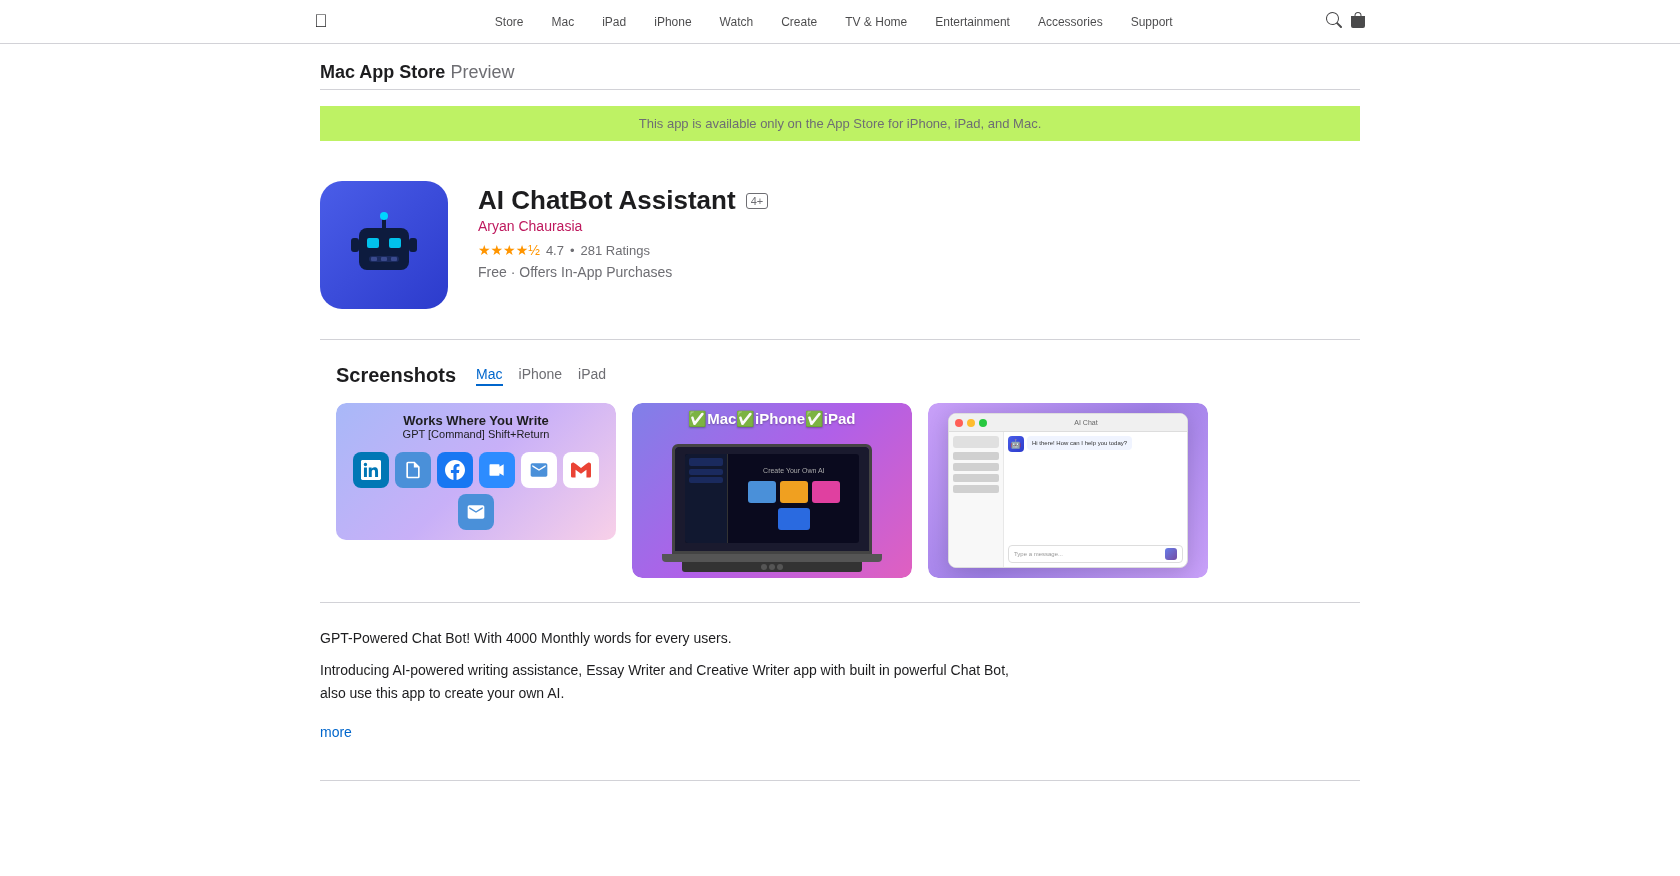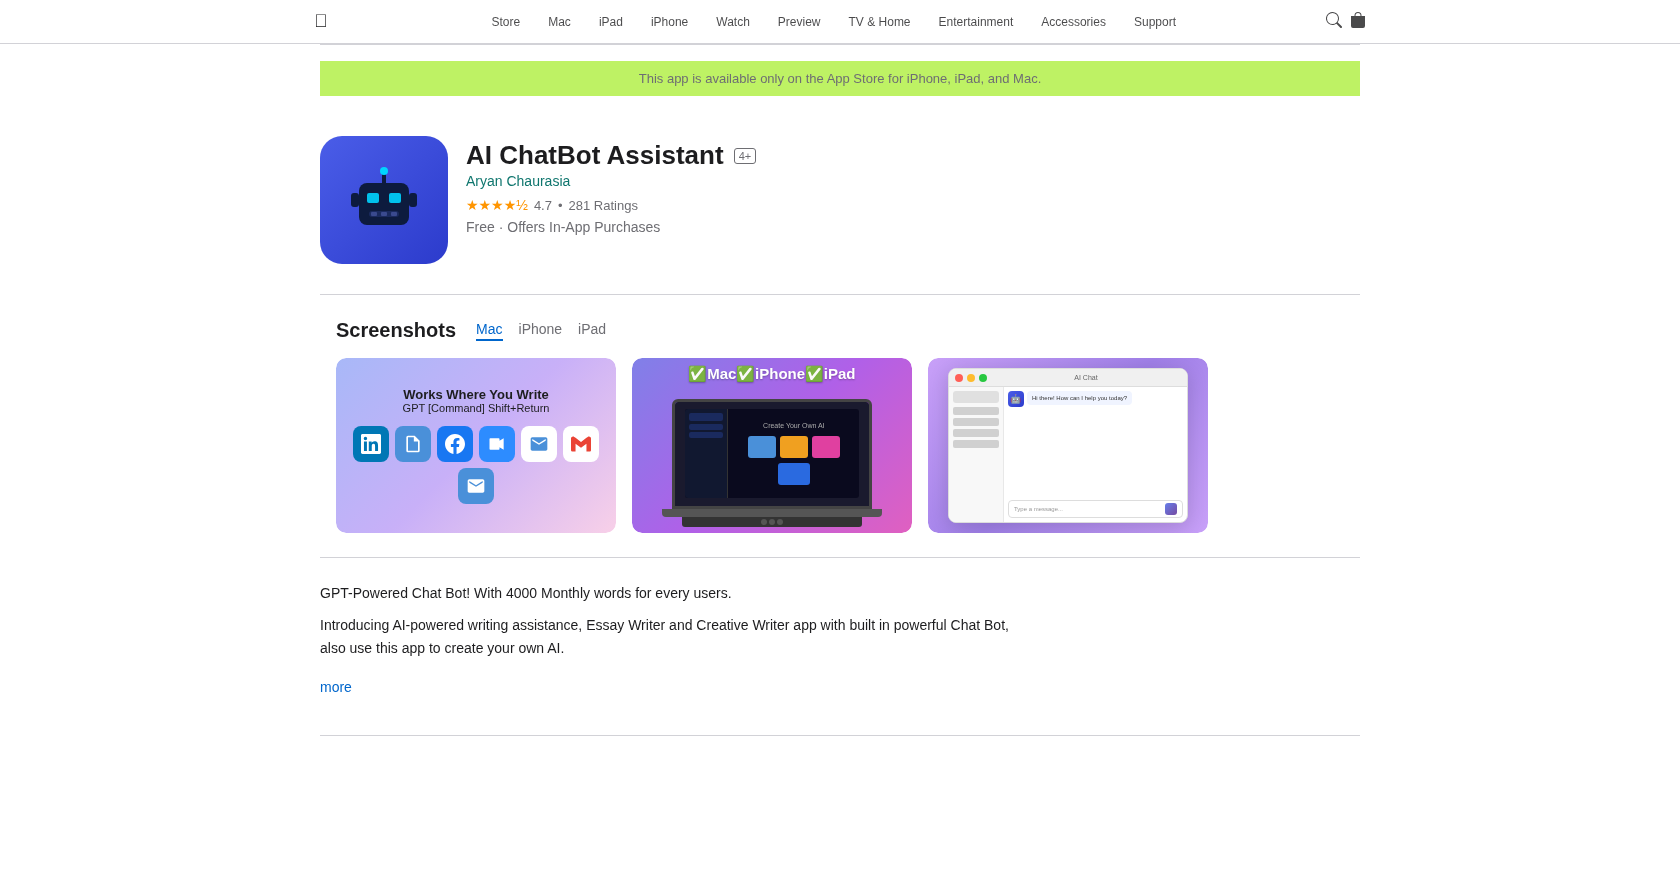--- a/index.html
+++ b/index.html
@@ -21,46 +21,46 @@
     .breadcrumb { padding: 18px 0 6px; font-size: 18px; }
     .breadcrumb-bold { font-weight: 700; }
     .breadcrumb-light { font-weight: 400; color: #6e6e73; }
 
     .divider { border: none; border-top: 1px solid #d2d2d7; margin: 0; }
 
     
     .availability-banner { background: #bef264; text-align: center; padding: 10px; font-size: 13px; color: #6e6e73; margin: 16px 0; }
 
     
-    .app-header { display: flex; align-items: flex-start; gap: 18px; padding: 24px 0 30px; }
+    .app-header { display: flex; align-items: flex-start; gap: 30px; padding: 24px 0 30px; }
     .app-icon { width: 128px; height: 128px; border-radius: 22px; background: linear-gradient(135deg, #4a5de8 0%, #2c3bcc 100%); display: flex; align-items: center; justify-content: center; flex-shrink: 0; overflow: hidden; }
     .app-icon svg { width: 90px; height: 90px; }
     .app-info { flex: 1; padding-top: 4px; }
     .app-title { font-size: 26px; font-weight: 700; display: flex; align-items: center; gap: 10px; }
     .age-badge { font-size: 11px; border: 1px solid #6e6e73; color: #6e6e73; padding: 1px 4px; border-radius: 3px; font-weight: 400; vertical-align: middle; }
     .app-subtitle { font-size: 14px; color: #6e6e73; margin-top: 4px; }
-    .app-developer { font-size: 14px; color: #0f766e; margin-top: 2px; cursor: pointer; }
+    .app-developer { font-size: 14px; color: #be185d; margin-top: 2px; cursor: pointer; }
     .app-rating { display: flex; align-items: center; gap: 6px; margin-top: 8px; }
     .stars { color: #ff9500; font-size: 14px; }
     .rating-text { font-size: 13px; color: #6e6e73; }
     .app-price { font-size: 14px; color: #6e6e73; margin-top: 6px; }
 
     
     .screenshots-section { padding: 24px 16px; }
     .screenshots-header { display: flex; align-items: center; gap: 20px; margin-bottom: 16px; }
     .screenshots-title { font-size: 20px; font-weight: 700; }
     .screenshot-tabs { display: flex; gap: 16px; }
     .screenshot-tab { font-size: 14px; color: #6e6e73; cursor: pointer; padding-bottom: 2px; border-bottom: 2px solid transparent; }
     .screenshot-tab.active { color: #0066cc; border-bottom: 2px solid #0066cc; }
 
     .screenshots-grid { display: flex; gap: 16px; overflow-x: auto; }
     .screenshot-item { flex-shrink: 0; border-radius: 10px; overflow: hidden; }
 
     
-    .screenshot-1 { width: 280px; height: 175px; background: linear-gradient(135deg, #a8b8f8 0%, #c8b0f8 50%, #f8d0e8 100%); border-radius: 10px; display: flex; flex-direction: column; align-items: center; justify-content: center; padding: 16px; position: relative; overflow: hidden; }
+    .screenshot-1 { width: 280px; height: 137px; background: linear-gradient(135deg, #a8b8f8 0%, #c8b0f8 50%, #f8d0e8 100%); border-radius: 10px; display: flex; flex-direction: column; align-items: center; justify-content: center; padding: 16px; position: relative; overflow: hidden; }
     .screenshot-2 { width: 280px; height: 175px; background: linear-gradient(135deg, #8080e8 0%, #b060e8 50%, #e060c0 100%); border-radius: 10px; display: flex; flex-direction: column; align-items: center; justify-content: center; position: relative; overflow: hidden; }
     .screenshot-3 { width: 280px; height: 175px; background: linear-gradient(135deg, #c8a0f8 0%, #a080e8 50%, #c8a0f8 100%); border-radius: 10px; display: flex; flex-direction: column; align-items: center; justify-content: center; position: relative; overflow: hidden; }
 
     .ss1-title { font-weight: 700; font-size: 13px; color: #1d1d1f; text-align: center; }
     .ss1-subtitle { font-size: 11px; color: #1d1d1f; text-align: center; margin-bottom: 12px; }
     .app-icons-row { display: flex; gap: 6px; align-items: center; flex-wrap: wrap; justify-content: center; }
     .mini-icon { width: 36px; height: 36px; border-radius: 8px; display: flex; align-items: center; justify-content: center; font-size: 18px; }
     .mini-icon.linkedin { background: #0077b5; color: white; }
     .mini-icon.docs { background: #4a90d9; color: white; }
     .mini-icon.facebook { background: #1877f2; color: white; }
@@ -89,21 +89,21 @@
 <nav>
   <div class="nav">
     <div class="nav-inner">
       <span class="nav-apple"></span>
       <div class="nav-items">
         <span class="nav-item">Store</span>
         <span class="nav-item">Mac</span>
         <span class="nav-item">iPad</span>
         <span class="nav-item">iPhone</span>
         <span class="nav-item">Watch</span>
-        <span class="nav-item">Preview</span>
+        <span class="nav-item">Create</span>
         <span class="nav-item">TV &amp; Home</span>
         <span class="nav-item">Entertainment</span>
         <span class="nav-item">Accessories</span>
         <span class="nav-item">Support</span>
       </div>
       <div class="nav-icons">
         <button class="nav-icon-btn">
           <svg width="16" height="16" viewBox="0 0 16 16" fill="currentColor">
             <path d="M11.742 10.344a6.5 6.5 0 1 0-1.397 1.398h-.001c.03.04.062.078.098.115l3.85 3.85a1 1 0 0 0 1.415-1.414l-3.85-3.85a1.007 1.007 0 0 0-.115-.099zm-5.242 1.656a5.5 5.5 0 1 1 0-11 5.5 5.5 0 0 1 0 11z"></path>
           </svg>
@@ -113,20 +113,25 @@
             <path d="M8 1a2.5 2.5 0 0 1 2.5 2.5V4h-5v-.5A2.5 2.5 0 0 1 8 1zm3.5 3v-.5a3.5 3.5 0 1 0-7 0V4H1v10a2 2 0 0 0 2 2h10a2 2 0 0 0 2-2V4h-3.5z"></path>
           </svg>
         </button>
       </div>
     </div>
   </div>
 </nav>
 
 <div class="page">
 
+  <div class="breadcrumb">
+    <span class="breadcrumb-bold">Mac App Store</span>
+    <span> </span>
+    <span class="breadcrumb-light">Preview</span>
+  </div>
   <hr class="divider">
 
   <div class="availability-banner">
     <span>This app is available only on the App Store for iPhone, iPad, and Mac.</span>
   </div>
 
   <div class="app-header">
     <div class="app-icon">
 
       <svg viewBox="0 0 90 90" fill="none" xmlns="http://www.w3.org/2000/svg">

